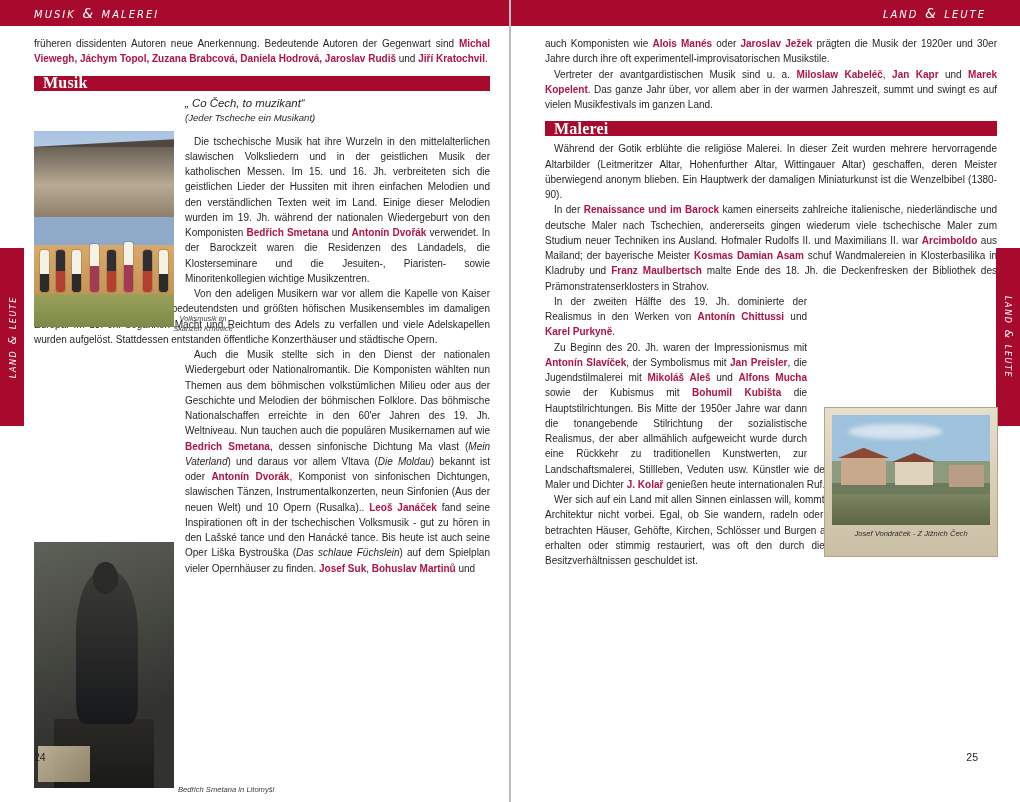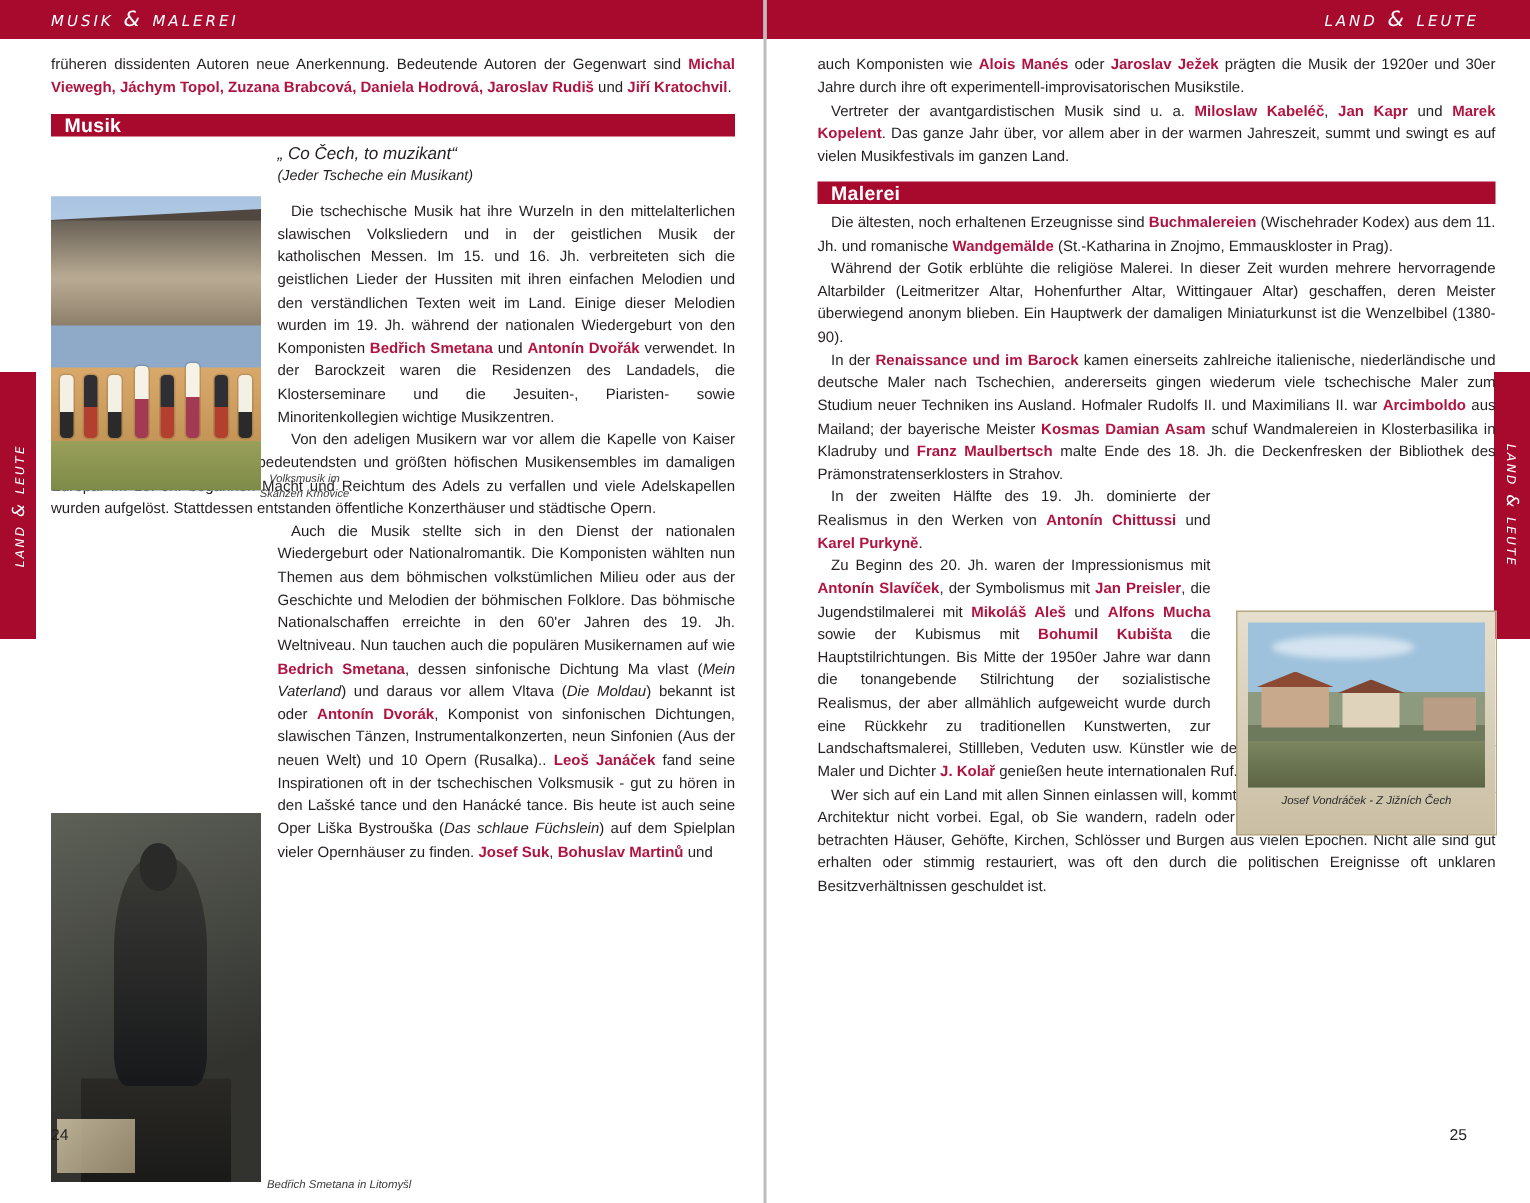--- a/index.html
+++ b/index.html
@@ -69,21 +69,21 @@
 
   
   .secbar {
     background: #a80a2e;
     height: 15px;
     display: flex; align-items: center;
     padding-left: 9px;
     margin: 9px 0 5px 0;
   }
   .secbar span {
-    color: #fff; font-size: 13px; font-weight: bold; letter-spacing: .2px;
+    color: #fff; font-size: 16px; font-weight: bold; letter-spacing: .2px; font-family: Liberation Serif, serif;
   }
 
   
   .photo-music {
     position: absolute; left: 34px; top: 131px;
     width: 140px; height: 196px;
     overflow: hidden;
     background: #8fa9c8;
   }
   .photo-music .sky   { position:absolute; inset:0 0 58% 0; background:linear-gradient(#a9c4e2,#cfdcea); }
@@ -255,21 +255,20 @@
   <div class="page page-right">
 
     <p class="body"><span>auch Komponisten wie </span><span class="red">Alois Manés</span><span> oder </span><span class="red">Jaroslav Ježek</span><span> prägten die Musik der 1920er und 30er Jahre durch ihre oft experimentell-improvisatorischen Musikstile.</span></p>
 
     <p class="body ind"><span>Vertreter der avantgardistischen Musik sind u. a. </span><span class="red">Miloslaw Kabeléč</span><span>, </span><span class="red">Jan Kapr</span><span> und </span><span class="red">Marek Kopelent</span><span>. Das ganze Jahr über, vor allem aber in der warmen Jahreszeit, summt und swingt es auf vielen Musikfestivals im ganzen Land.</span></p>
 
     <div class="secbar">
       <span>Malerei</span>
     </div>
 
-    <p class="body ind"><span>Die ältesten, noch erhaltenen Erzeugnisse sind </span><span class="red">Buchmalereien</span><span> (Wischehrader Kodex) aus dem 11. Jh. und romanische </span><span class="red">Wandgemälde</span><span> (St.-Katharina in Znojmo, Emmauskloster in Prag).</span></p>
 
     <p class="body ind">Während der Gotik erblühte die religiöse Malerei. In dieser Zeit wurden mehrere hervorragende Altarbilder (Leitmeritzer Altar, Hohenfurther Altar, Wittingauer Altar) geschaffen, deren Meister überwiegend anonym blieben. Ein Hauptwerk der damaligen Miniaturkunst ist die Wenzelbibel (1380-90).</p>
 
     <p class="body ind"><span>In der </span><span class="red">Renaissance und im Barock</span><span> kamen einerseits zahlreiche italienische, niederländische und deutsche Maler nach Tschechien, andererseits gingen wiederum viele tschechische Maler zum Studium neuer Techniken ins Ausland. Hofmaler Rudolfs II. und Maximilians II. war </span><span class="red">Arcimboldo</span><span> aus Mailand;  der bayerische Meister </span><span class="red">Kosmas Damian Asam</span><span> schuf Wandmalereien in Klosterbasilika in Kladruby und </span><span class="red">Franz Maulbertsch</span><span> malte Ende des 18. Jh. die Deckenfresken der Bibliothek des Prämonstratenserklosters in Strahov.</span></p>
 
     <div class="float-r"></div>
 
 
     <p class="body ind"><span>In der zweiten Hälfte des 19. Jh. dominierte der Realismus in den Werken von </span><span class="red">Antonín Chittussi</span><span> und </span><span class="red">Karel Purkyně</span><span>.</span></p>
 

